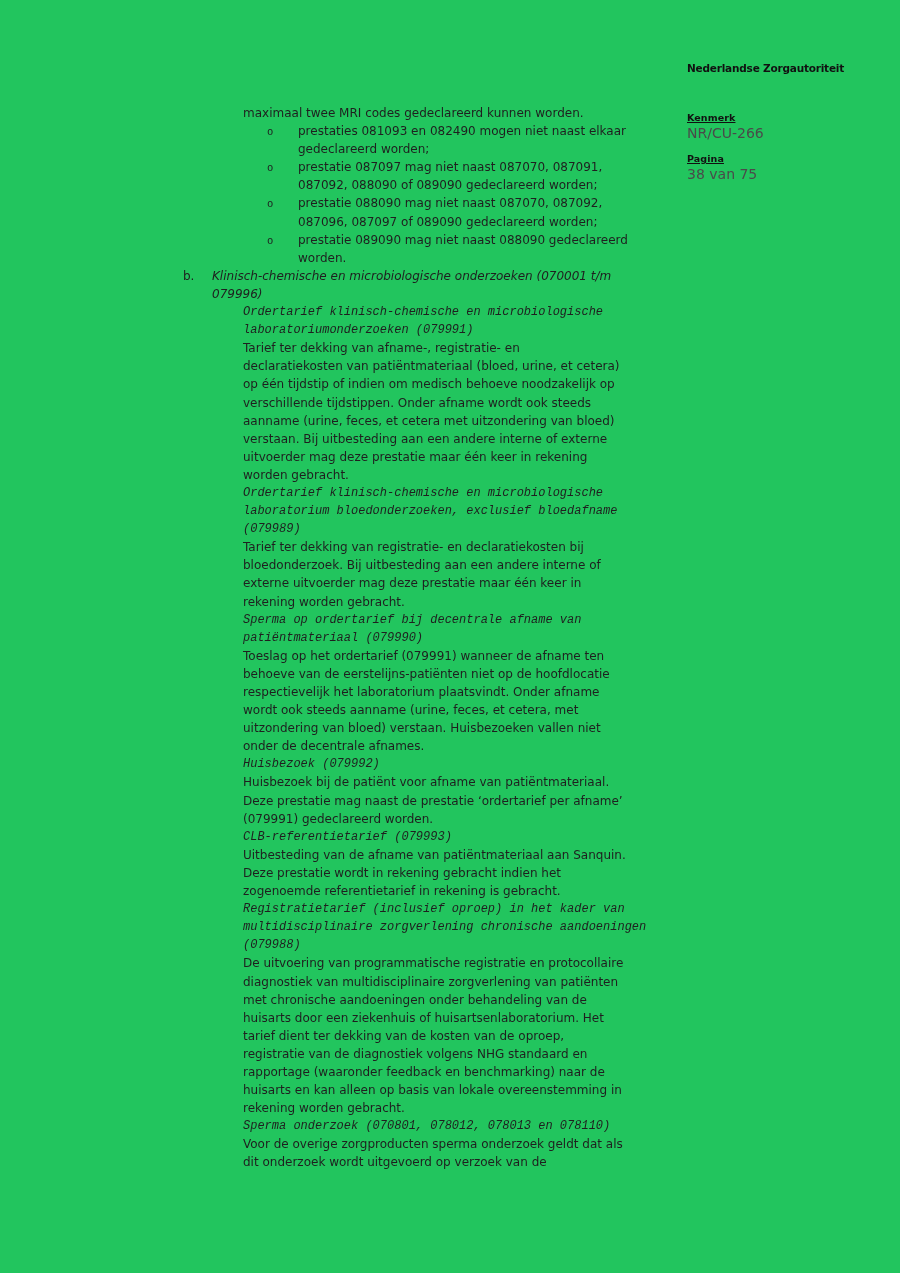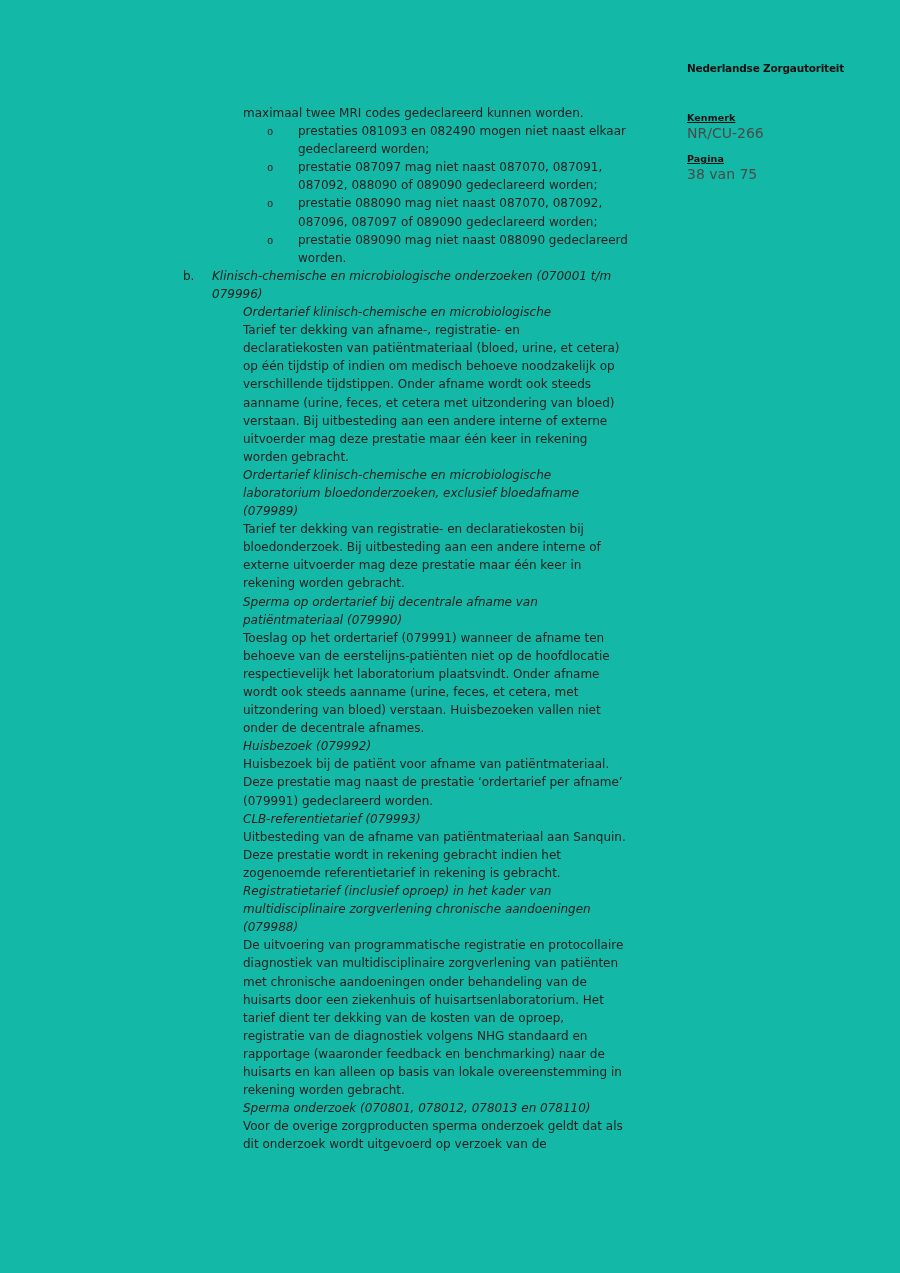--- a/index.html
+++ b/index.html
@@ -4,21 +4,21 @@
 <style>
   html, body { margin:0; padding:0; }
   body {
     width:900px; height:1273px;
     background:#ffffff;
     font-family:"DejaVu Sans","Liberation Sans",sans-serif;
     color:#1f1f1f;
     position:relative;
     overflow:hidden;
   }
-  .page { position:absolute; inset:0; background:#14b8a6; }
+  .page { position:absolute; inset:0; background:#22c55e; }
 
   
   .org-title {
     position:absolute; left:687px; top:62px;
     font-size:10.5px; font-weight:bold; color:#111;
     letter-spacing:-0.2px; white-space:nowrap;
   }
 
   
   .sidebar { position:absolute; left:687px; top:112px; width:170px; }
@@ -47,21 +47,21 @@
     font-size:10.5px; line-height:18.1px; color:#1f1f1f;
   }
 
   .block.item-b { margin-left:-31px; }
   .block.item-b .line { font-style:italic; }
   .block.item-b > .marker {
     position:absolute; left:-29px; top:0;
     font-style:normal; font-size:12px; line-height:18.1px;
   }
 
-  .block.subhead .line { font-style:italic; }
+  .block.subhead .line { font-style:italic;font-family:Liberation Mono, monospace; }
 </style>
 </head>
 <body>
 
 <div class="page">
 
   <div class="org-title">Nederlandse Zorgautoriteit</div>
 
   <div class="sidebar">
     <div class="meta-block">
@@ -98,20 +98,21 @@
         <div class="line">prestatie 089090 mag niet naast 088090 gedeclareerd</div>
         <div class="line">worden.</div>
       </div>
       <div class="block item-b">
         <span class="marker">b.</span>
         <div class="line">Klinisch-chemische en microbiologische onderzoeken (070001 t/m</div>
         <div class="line">079996)</div>
       </div>
       <div class="block subhead">
         <div class="line">Ordertarief klinisch-chemische en microbiologische</div>
+        <div class="line">laboratoriumonderzoeken (079991)</div>
       </div>
       <div class="block body">
         <div class="line">Tarief ter dekking van afname-, registratie- en</div>
         <div class="line">declaratiekosten van patiëntmateriaal (bloed, urine, et cetera)</div>
         <div class="line">op één tijdstip of indien om medisch behoeve noodzakelijk op</div>
         <div class="line">verschillende tijdstippen. Onder afname wordt ook steeds</div>
         <div class="line">aanname (urine, feces, et cetera met uitzondering van bloed)</div>
         <div class="line">verstaan. Bij uitbesteding aan een andere interne of externe</div>
         <div class="line">uitvoerder mag deze prestatie maar één keer in rekening</div>
         <div class="line">worden gebracht.</div>

